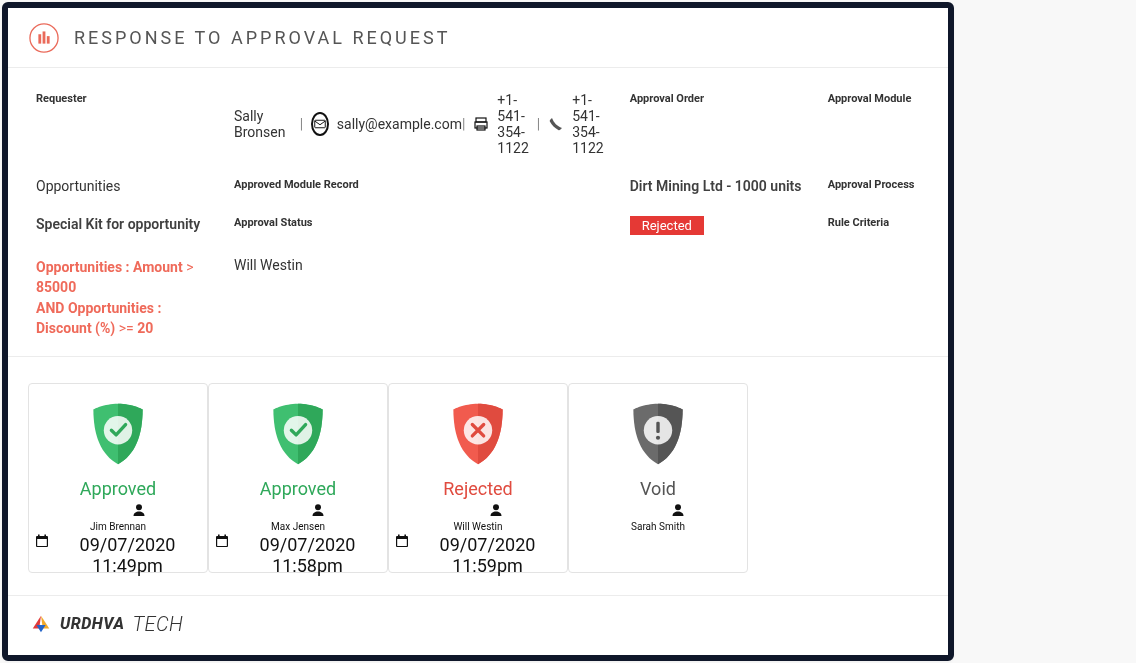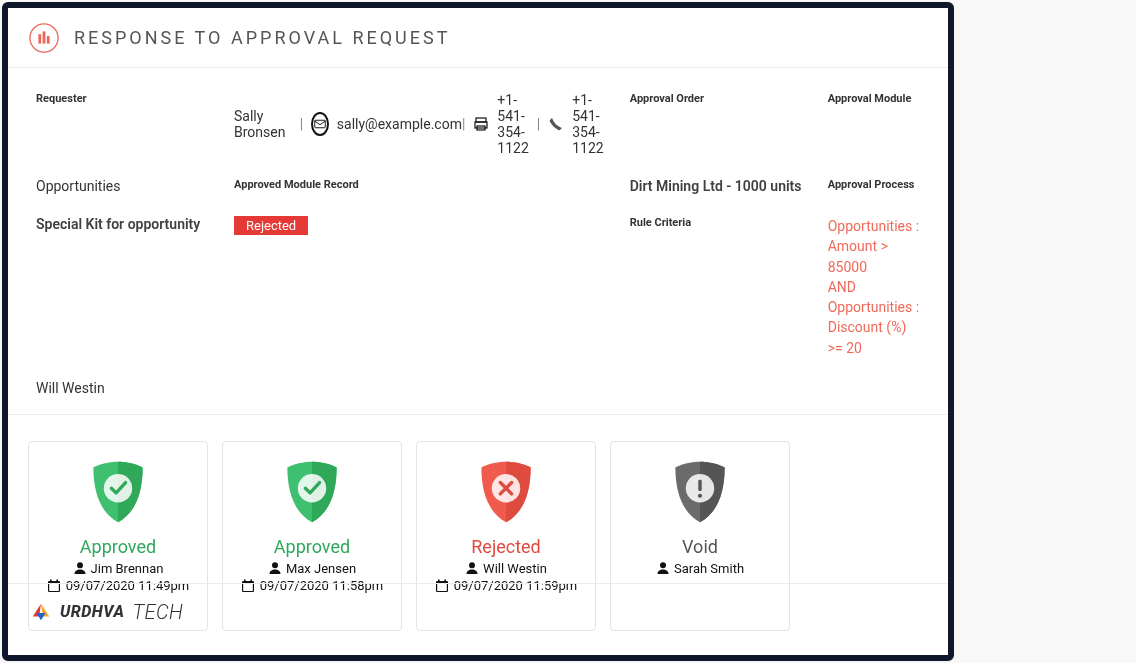--- a/index.html
+++ b/index.html
@@ -41,40 +41,40 @@
     .requester-lines { display:flex; gap:0; }
     .req-line { display:flex; align-items:center; gap:8px; color:#333; }
     .sep { color:#888; }
     .contact-icon { width:24px; height:24px; display:inline-flex; align-items:center; justify-content:center;}
     .contact-icon.circle { border:2px solid #111; border-radius:50%; }
     .badge-rejected {
       display:inline-block; background:#e53935; color:#fff;
       padding:2px 12px; font-size:13px; font-weight:400;
     }
     .rule-line { color:#ef6a5a; font-size:14px; line-height:1.45;}
-    .rule-line .bold { font-weight:400; }
+    .rule-line .bold { font-weight:700; }
     
     .approvers {
-      display:flex; gap:14px; padding:26px 20px 10px 20px;
+      display:flex; padding:26px 20px 10px 20px;
     }
     .appr {
       width:180px; height:190px; border:1px solid #e3e3e3; border-radius:4px;
       display:flex; flex-direction:column; align-items:center; justify-content:flex-start;
       padding:14px 6px 8px 6px; text-align:center;
     }
     .shield-wrap { width:80px; height:72px; display:flex; align-items:center; justify-content:center;}
     .appr-status { margin-top:8px; font-size:18px; font-weight:400; }
     .st-approved { color:#2fa85a; }
     .st-rejected { color:#e04b3f; }
     .st-void     { color:#555; }
-    .appr-person { margin-top:4px; font-size:13px; color:#111; display:flex; align-items:flex-start; gap:4px; justify-content:center;}
-    .appr-date   { margin-top:2px; font-size:13px; color:#111; display:flex; align-items:center; gap:5px; justify-content:center;}
+    .appr-person { margin-top:4px; font-size:10px; color:#111; display:flex; align-items:flex-end; gap:4px; justify-content:center;flex-direction:column;}
+    .appr-date   { margin-top:2px; font-size:18px; color:#111; display:flex; gap:5px; justify-content:center;}
     .picon { width:14px; height:14px; display:inline-flex;}
     
-    .footer { position:absolute; bottom:16px; left:0; right:0; height:56px;
+    .footer { position:absolute; bottom:4px; left:0; right:0; height:56px;
       border-top:1px solid #ececec; display:flex; align-items:center; padding:0 22px; gap:8px;}
     .footer .logo-badge { width:22px; height:22px; }
     .footer .brand1 { font-weight:800; font-size:16px; letter-spacing:.5px; font-style:italic;}
     .footer .brand2 { font-weight:300; font-size:20px; letter-spacing:.5px; font-style:italic;}
     
     svg { display:block; }
   </style>
 </head>
 <body>
 
@@ -132,20 +132,21 @@
     </div>
     <div class="label">Approval Order</div>
 
     <div class="label">Approval Module</div>
     <div class="value">Opportunities</div>
     <div class="label">Approved Module Record</div>
     <div class="value link" style="font-weight:600;">Dirt Mining Ltd - 1000 units</div>
 
     <div class="label">Approval Process</div>
     <div class="value link" style="font-weight:600;">Special Kit for opportunity</div>
+    <div class="label">Approval Status</div>
     <div class="value">
       <span class="badge-rejected">Rejected</span>
     </div>
 
     <div class="label">Rule Criteria</div>
     <div class="value">
       <div class="rule-line">
         <span class="bold">Opportunities : Amount</span>
         <span>&gt;</span>
         <span class="bold">85000</span>

